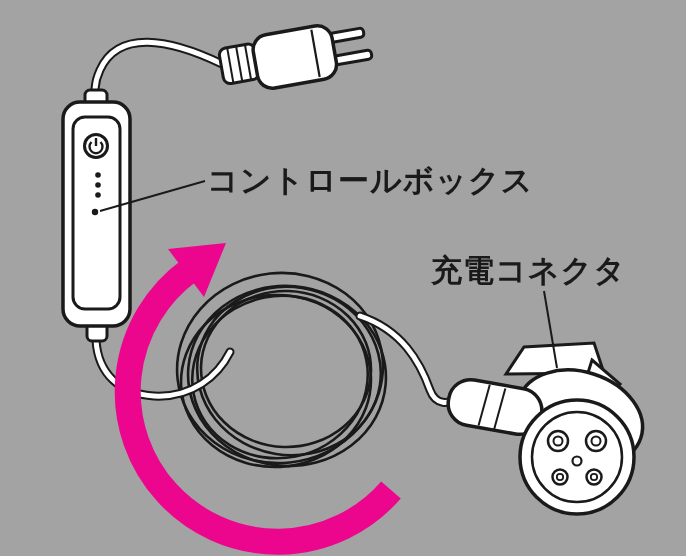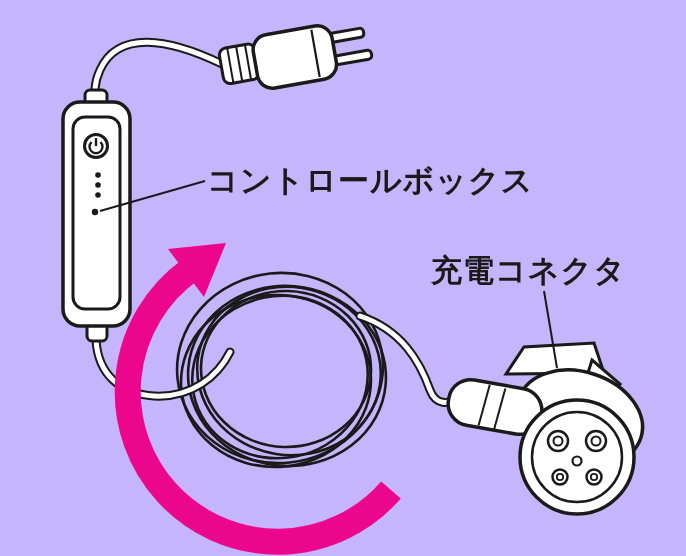--- a/index.html
+++ b/index.html
@@ -4,21 +4,21 @@
 <style>
   html, body {
     margin: 0;
     padding: 0;
     background: #ffffff;
   }
   .canvas {
     position: relative;
     width: 686px;
     height: 556px;
-    background: #c4b5fd;
+    background: #a3a3a3;
     overflow: hidden;
   }
   svg {
     display: block;
   }
   .label-text {
     font-family: "Liberation Sans", "DejaVu Sans", sans-serif;
     font-weight: 700;
     font-size: 31px;
     fill: #1a1a1a;

